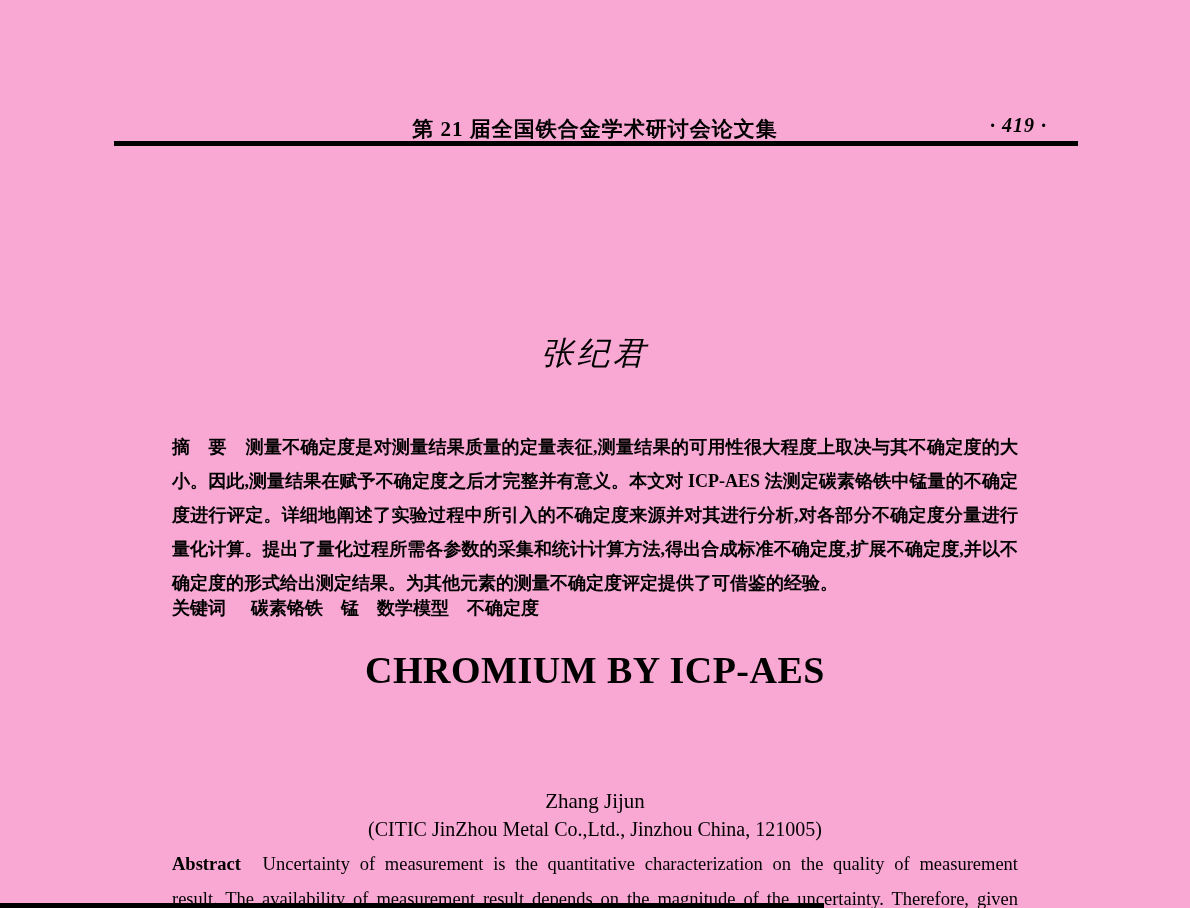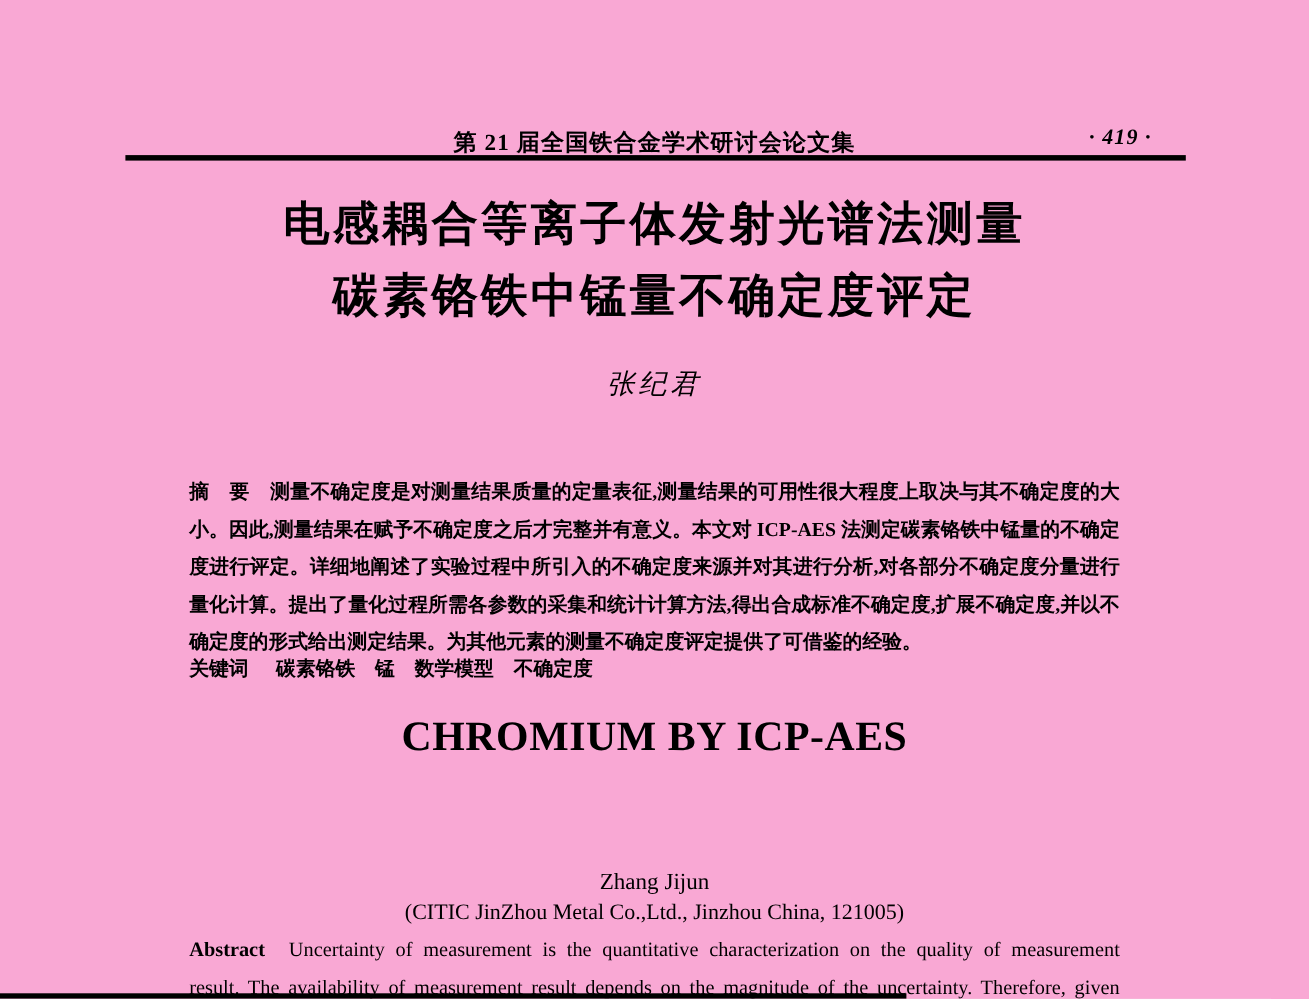--- a/index.html
+++ b/index.html
@@ -39,21 +39,21 @@
     text-align: center;
     font-family: "Liberation Sans", sans-serif;
     font-weight: 700; font-size: 42px; line-height: 66px;
     letter-spacing: 3px;
   }
   .title-cn .title-line { display: block; }
 
   
   .author-cn {
     position: absolute; top: 332px; left: 0; width: 100%;
-    text-align: center; font-size: 25px; font-style: italic;
+    text-align: center; font-size: 32px; font-style: italic;
     letter-spacing: 4px;
   }
   .affiliation-cn {
     position: absolute; top: 368px; left: 0; width: 100%;
     text-align: center; font-size: 21px; font-style: italic;
     letter-spacing: 1px;
   }
 
   
   .abstract-cn {
@@ -111,24 +111,20 @@
 <body>
 
 <div class="page">
 
   <div class="header-title">第 21 届全国铁合金学术研讨会论文集</div>
 
   <div class="page-number">· 419 ·</div>
 
   <div class="header-rule"></div>
 
-  <h1 class="title-cn">
-    <span class="title-line">电感耦合等离子体发射光谱法测量</span>
-    <span class="title-line">碳素铬铁中锰量不确定度评定</span>
-  </h1>
 
   <div class="author-cn">张纪君</div>
 
 
   <p class="abstract-cn">
     <span class="abstract-label-cn">摘　要</span>
     <span>测量不确定度是对测量结果质量的定量表征,测量结果的可用性很大程度上取决与其不确定度的大小。因此,测量结果在赋予不确定度之后才完整并有意义。本文对 ICP-AES 法测定碳素铬铁中锰量的不确定度进行评定。详细地阐述了实验过程中所引入的不确定度来源并对其进行分析,对各部分不确定度分量进行量化计算。提出了量化过程所需各参数的采集和统计计算方法,得出合成标准不确定度,扩展不确定度,并以不确定度的形式给出测定结果。为其他元素的测量不确定度评定提供了可借鉴的经验。</span>
   </p>
 
   <p class="keywords-cn">

